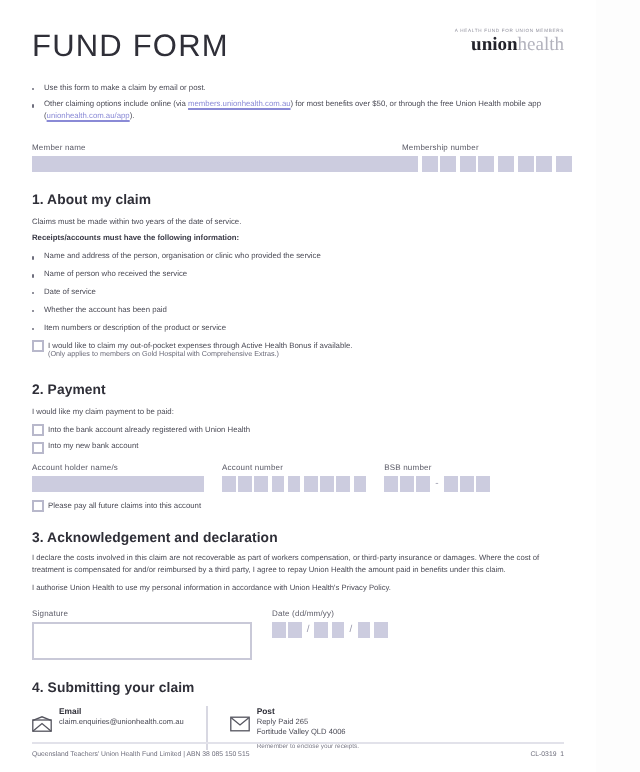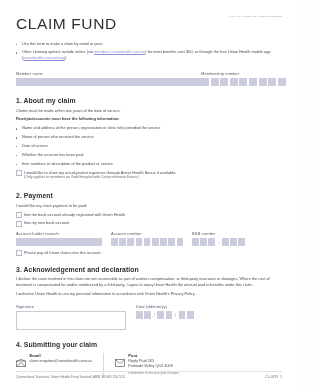--- a/index.html
+++ b/index.html
@@ -98,23 +98,26 @@
   }
   .fl{font-size:3.4px;color:#6f6f7d;}
   .fr{font-size:3.4px;color:#6f6f7d;}
 </style>
 </head>
 <body>
 
 <div class="page">
 
   <div class="header">
-    <h1 class="form-title">CLAIM FUND</h1>
+    <h1 class="form-title">FUND FORM</h1>
     <div class="logo">
       <span class="logo-tag">A HEALTH FUND FOR UNION MEMBERS</span>
+      <div class="logo-main">
+        <span class="logo-union">union</span><span class="logo-health">health</span>
+      </div>
     </div>
   </div>
 
   <ul class="bul">
     <li><span>Use this form to make a claim by email or post.</span></li>
     <li><span>Other claiming options include online (via </span><a class="lnk" href="#">members.unionhealth.com.au</a><span>) for most benefits over $50, or through the free Union Health mobile app (</span><a class="lnk" href="#">unionhealth.com.au/app</a><span>).</span></li>
   </ul>
 
   <div class="fieldrow">
     <div style="flex:1;">

